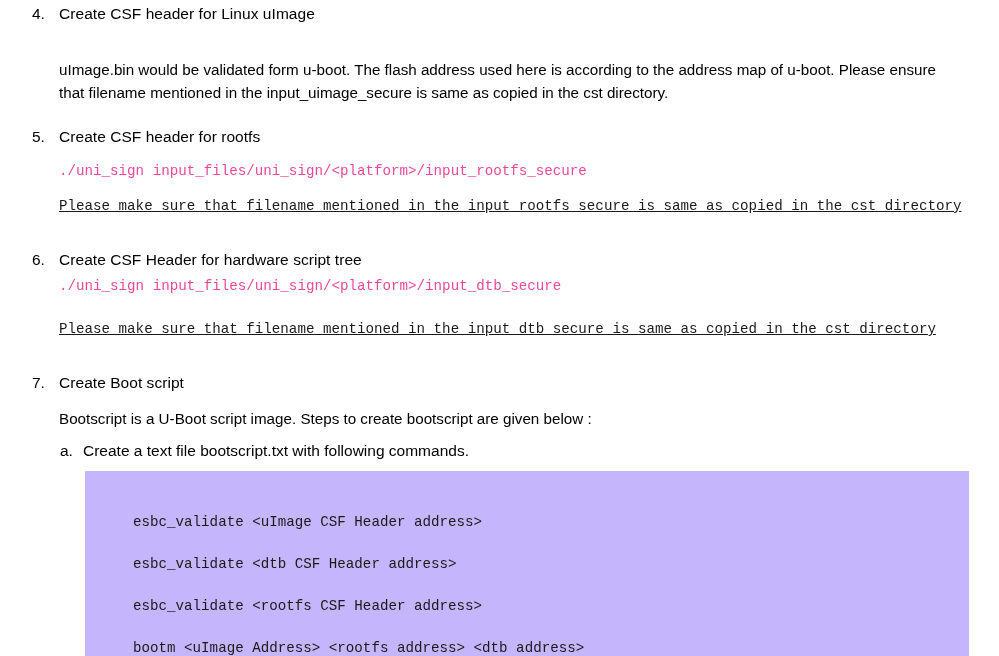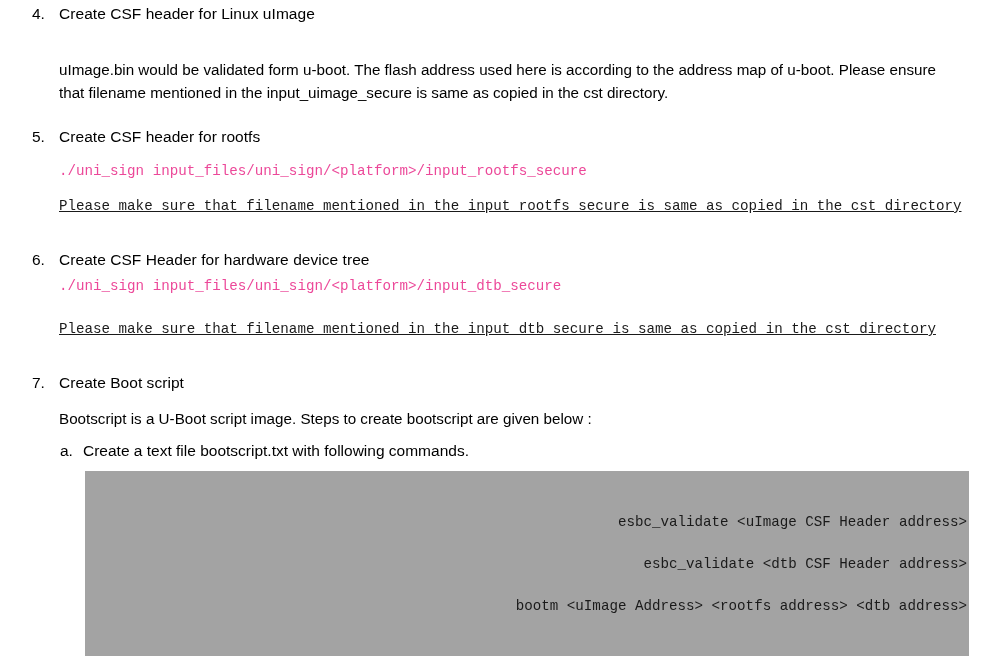--- a/index.html
+++ b/index.html
@@ -99,25 +99,24 @@
     line-height: 20px;
   }
 
   
   .code-block {
     position: absolute;
     left: 85px;
     top: 471px;
     width: 884px;
     height: 185px;
-    background: #a3a3a3;
+    background: #c4b5fd;
     box-sizing: border-box;
     padding: 30px 2px 0 48px;
     overflow: hidden;
-    text-align: right;
   }
   .code-line {
     font-family: "Liberation Mono", "DejaVu Sans Mono", monospace;
     font-size: 14.2px;
     line-height: 42px;
     color: #1a1a1a;
     white-space: pre;
   }
 
   
@@ -143,21 +142,21 @@
     <span class="marker">5.</span>
     <span class="item-title">Create CSF header for rootfs</span>
   </div>
 
   <div class="mono-line p-abs" style="top:161px;">./uni_sign input_files/uni_sign/&lt;platform&gt;/input_rootfs_secure</div>
 
   <div class="mono-para p-abs" style="top:195px;">Please make sure that filename mentioned in the input_rootfs_secure is same as copied in the cst directory</div>
 
   <div class="list-item p-abs" style="top:250px;">
     <span class="marker">6.</span>
-    <span class="item-title">Create CSF Header for hardware device tree</span>
+    <span class="item-title">Create CSF Header for hardware script tree</span>
   </div>
 
   <div class="mono-line p-abs" style="top:276px;">./uni_sign input_files/uni_sign/&lt;platform&gt;/input_dtb_secure</div>
 
   <div class="mono-para p-abs" style="top:318px;">Please make sure that filename mentioned in the input_dtb_secure is same as copied in the cst directory</div>
 
   <div class="list-item p-abs" style="top:373px;">
     <span class="marker">7.</span>
     <span class="item-title">Create Boot script</span>
   </div>
@@ -165,16 +164,17 @@
   <div class="para p-abs" style="top:408px;">Bootscript is a U-Boot script image. Steps to create bootscript are given below :</div>
 
   <div class="sub-item p-abs" style="top:441px;">
     <span class="sub-marker">a.</span>
     <span class="sub-title">Create a text file bootscript.txt with following commands.</span>
   </div>
 
   <div class="code-block">
     <div class="code-line">esbc_validate &lt;uImage CSF Header address&gt;</div>
     <div class="code-line">esbc_validate &lt;dtb CSF Header address&gt;</div>
+    <div class="code-line">esbc_validate &lt;rootfs CSF Header address&gt;</div>
     <div class="code-line">bootm &lt;uImage Address&gt; &lt;rootfs address&gt; &lt;dtb address&gt;</div>
   </div>
 
 </div>
 
 </body></html>

